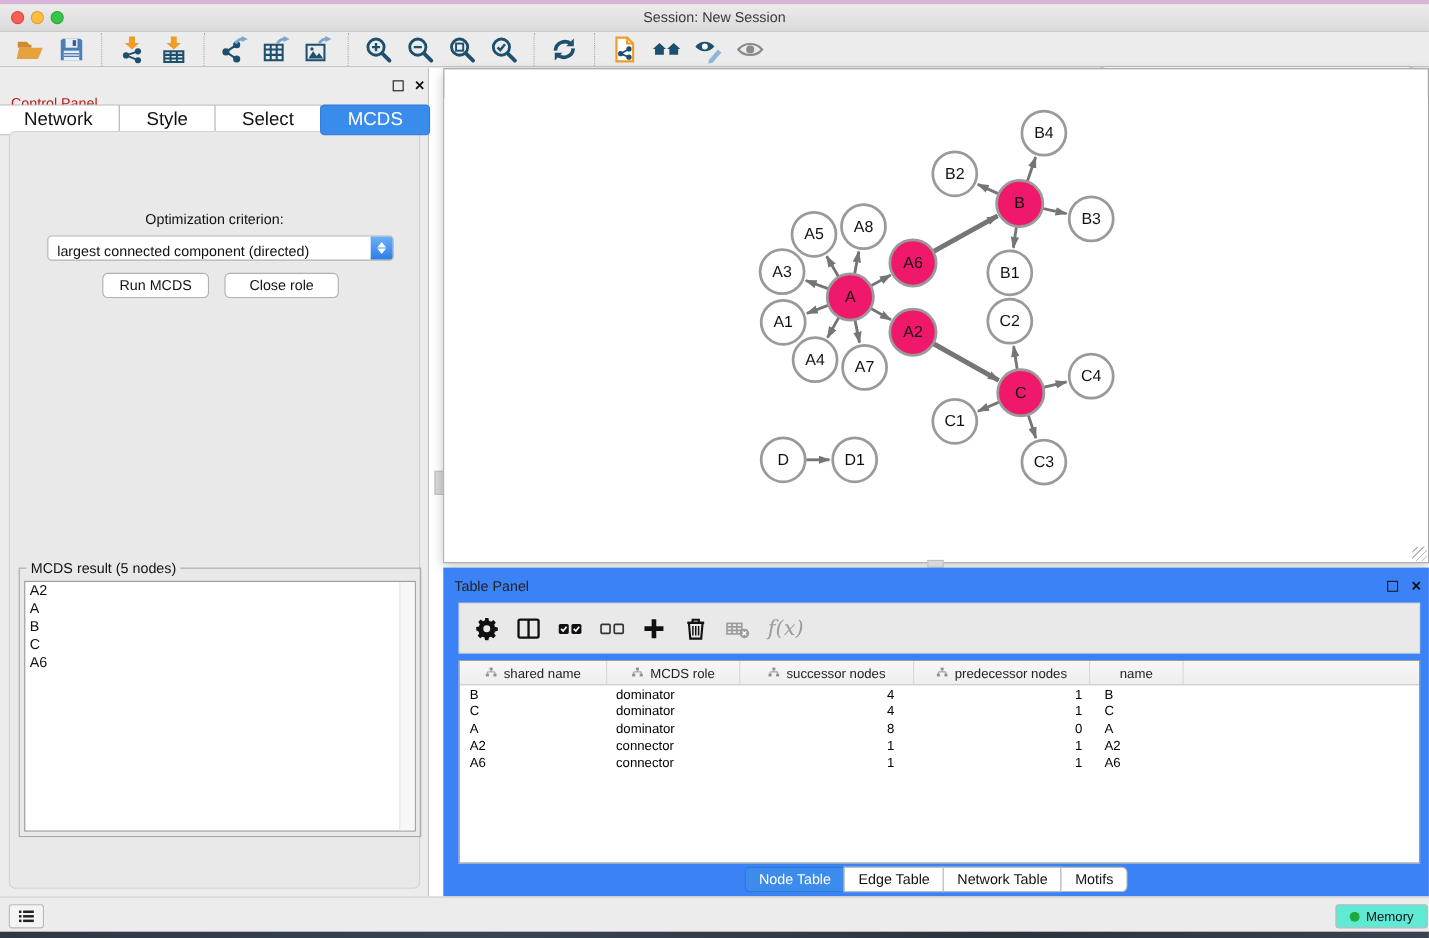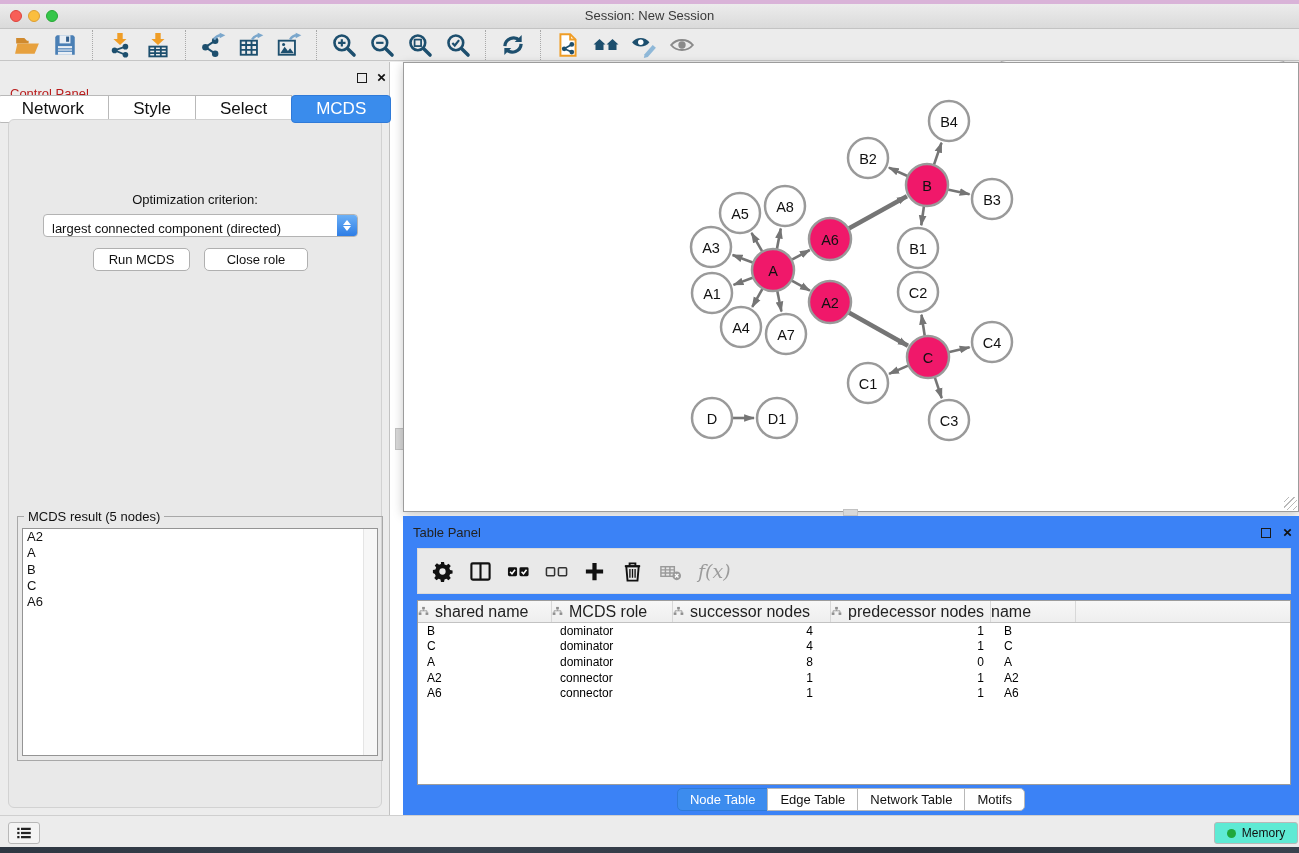--- a/index.html
+++ b/index.html
@@ -82,21 +82,21 @@
   .table-panel{position:absolute;left:403px;top:454px;width:896px;height:299px;background:#3b82f6}
   .tp-title{position:absolute;left:10px;top:9px;font-size:13px;color:#222}
   .tp-float{left:858px;top:12px}.tp-close{left:879px;top:11px}
   .tp-toolbar{position:absolute;left:14px;top:32px;width:874px;height:46px;background:#e9e9e9;
               border:1px solid #dadada;box-sizing:border-box;display:flex;align-items:center;padding-left:12px}
   .ti{width:24px;height:24px;margin-right:14px;display:flex;align-items:center;justify-content:center;flex:0 0 auto}
   .fx-label{font-family:"DejaVu Serif",serif;font-style:italic;font-size:19px;color:#9b9b9b;margin-left:2px}
   .data-table{position:absolute;left:14px;top:84px;width:874px;height:185px;background:#fff;
               border:1px solid #9c9c9c;box-sizing:border-box;overflow:hidden}
   .dt-header{display:flex;height:22px;background:linear-gradient(#f7f7f7,#eeeeee);border-bottom:1px solid #c2c2c2;box-sizing:border-box}
-  .dt-hcell{display:flex;align-items:center;gap:6px;font-size:16px;color:#222;
+  .dt-hcell{display:flex;align-items:center;justify-content:center;gap:6px;font-size:12px;color:#222;
             border-right:1px solid #d8d8d8;box-sizing:border-box;flex:0 0 auto}
   .dt-hcell.fill{flex:1 1 auto;border-right:none}
   .dt-row{display:flex;height:15.6px;align-items:center}
   .dt-cell{font-size:12px;color:#000;box-sizing:border-box;flex:0 0 auto;white-space:nowrap;overflow:hidden}
   .c1{width:134px;padding-left:9px}
   .c2{width:121px;padding-left:8px}
   .c3{width:158px;text-align:right;padding-right:18px}
   .c4{width:160px;text-align:right;padding-right:7px}
   .c5{width:85px;padding-left:13px}
   .tp-tabs{position:absolute;left:0;top:272px;width:100%;display:flex;justify-content:center}

